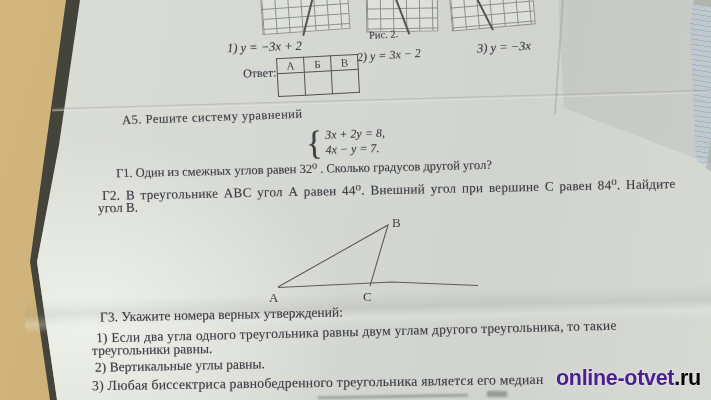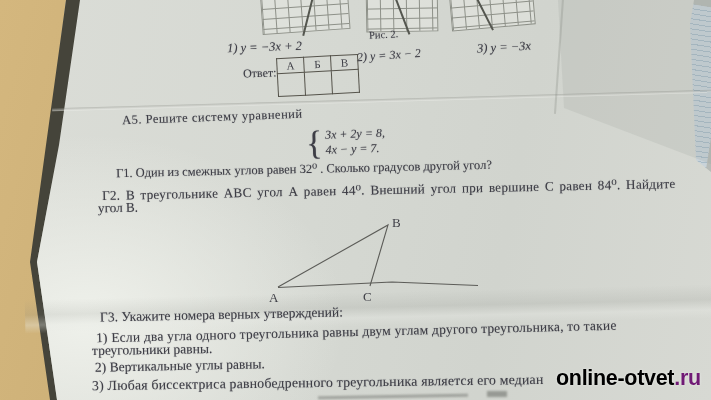--- a/index.html
+++ b/index.html
@@ -138,15 +138,15 @@
 
   <div class="t gt3">Г3. Укажите номера верных утверждений:</div>
   <div class="t s1a">1) Если два угла одного треугольника равны двум углам другого треугольника, то такие</div>
   <div class="t s1b">треугольники равны.</div>
   <div class="t s2">2) Вертикальные углы равны.</div>
   <div class="t s3">3) Любая биссектриса равнобедренного треугольника является его медиан</div>
 
   <div class="frag1"></div>
   <div class="frag2"></div>
 
-  <div class="watermark"><span style="color: #000000;">online-otvet</span><span style="color: #701a75;">.ru</span></div>
+  <div class="watermark"><span style="color: #4c1d95;">online-otvet</span><span style="color: #000000;">.ru</span></div>
 
 </div>
 
 </body></html>

